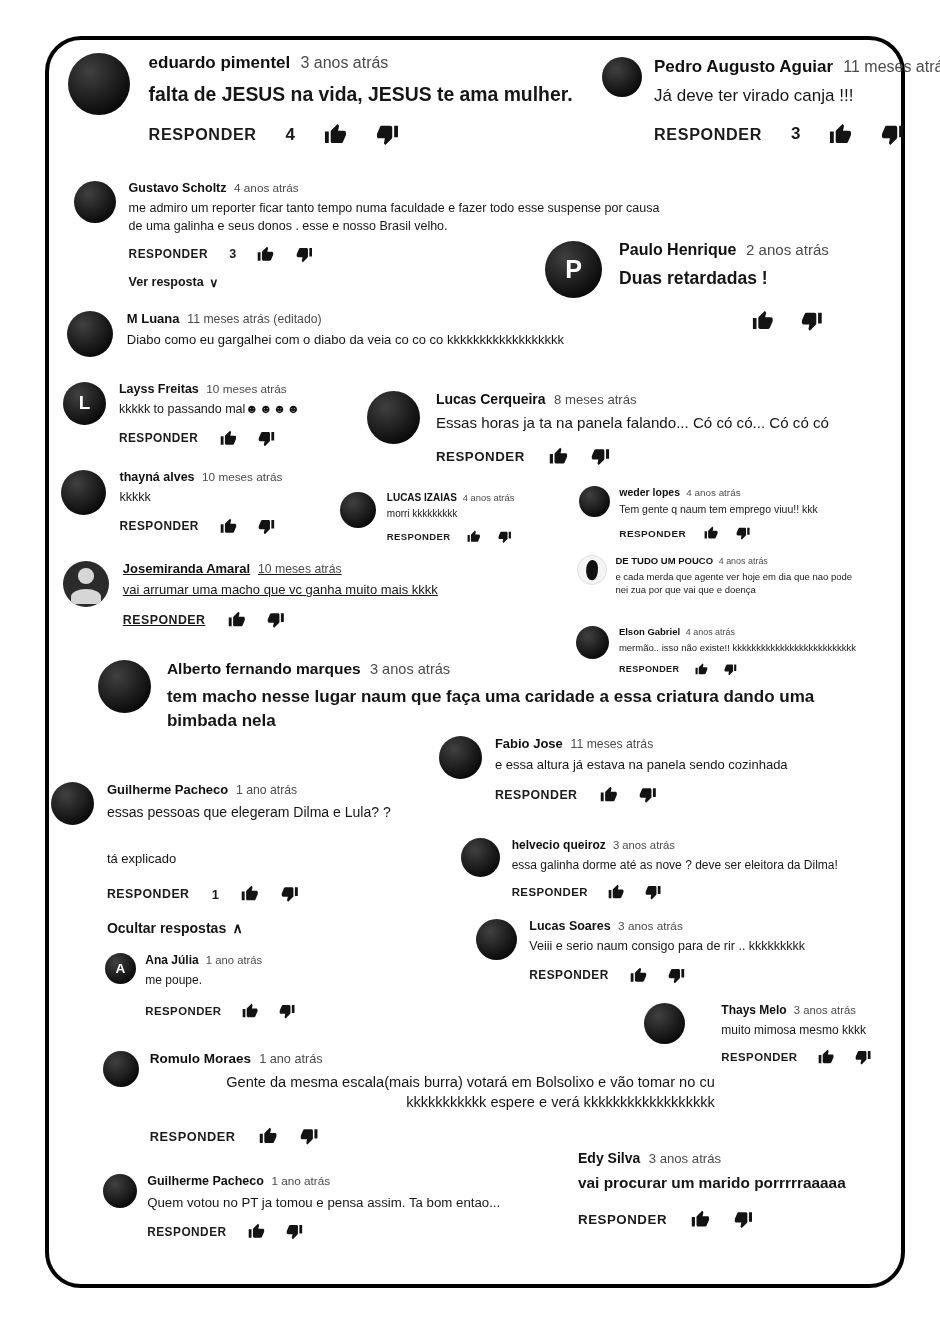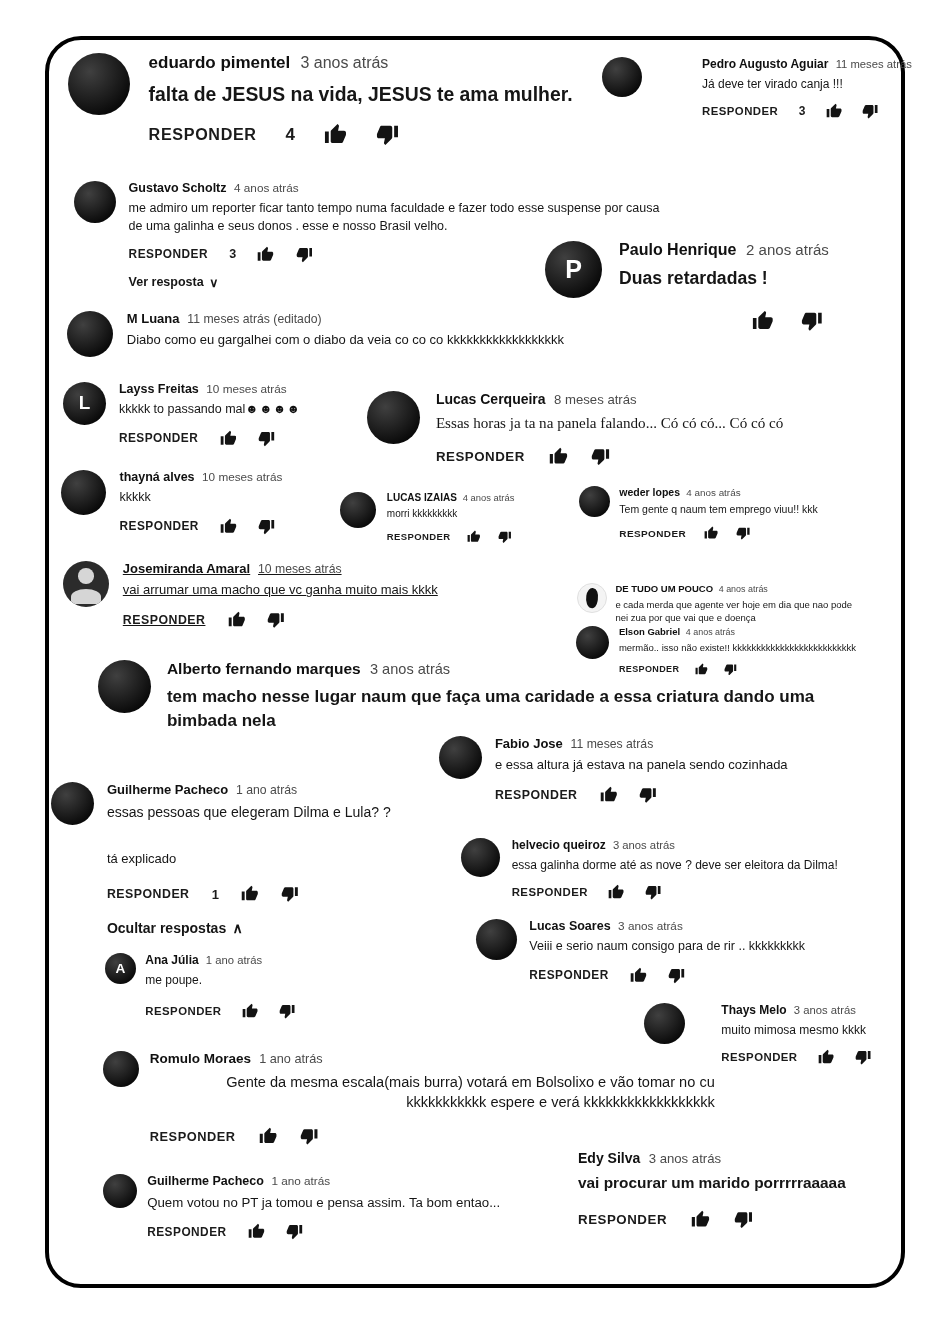--- a/index.html
+++ b/index.html
@@ -33,31 +33,31 @@
   .actions{display:flex;align-items:center;gap:1.7em;margin-top:.9em;}
   .reply{font-weight:bold;letter-spacing:.04em;font-size:.95em;color:#1b1b1b;}
   .count{font-weight:bold;color:#1b1b1b;}
   .thumb{display:inline-flex;align-items:center;}
   .thumb svg{width:1.35em;height:1.35em;fill:#131313;}
   .link-row{display:flex;align-items:center;gap:.45em;margin-top:.95em;font-weight:bold;color:#151515;}
   .emoji{color:#111;letter-spacing:.05em;}
 
   
   .c1{left:68px;top:53px;font-size:17px;--av:62px;}   .c1 .text{font-size:1.14em;}
-  .c2{left:602px;top:57px;font-size:12px;gap:48px;--av:40px;}  .c2 .body{max-width:260px;}
+  .c2{left:602px;top:57px;font-size:17px;--av:40px;}  .c2 .body{max-width:260px;}
   .c3{left:74px;top:181px;font-size:12.5px;--av:42px;}.c3 .text{max-width:540px;}
   .c4{left:545px;top:241px;font-size:16px;--av:57px;} .c4 .actions{margin-left:8.3em;margin-top:1.2em;}
   .c5{left:67px;top:311px;font-size:13px;--av:46px;}
   .c6{left:63px;top:382px;font-size:12.5px;--av:43px;}
-  .c7{left:367px;top:391px;font-size:14px;--av:53px;} .c7 .text{font-size:1.08em;font-family:Liberation Serif, serif;}
+  .c7{left:367px;top:391px;font-size:14px;--av:53px;} .c7 .text{font-size:1.08em;}
   .c8{left:61px;top:470px;font-size:12.5px;--av:45px;}
   .c9{left:340px;top:492px;font-size:10px;--av:36px;}
   .c10{left:579px;top:486px;font-size:10.5px;--av:31px;}
   .c11{left:63px;top:561px;font-size:13px;text-decoration:underline;--av:46px;}
-  .c12{left:577px;top:555px;font-size:9.5px;margin-top:28px;--av:28px;} .c12 .text{max-width:238px;}
+  .c12{left:577px;top:555px;font-size:9.5px;--av:28px;} .c12 .text{max-width:238px;}
   .c13{left:576px;top:626px;font-size:9.5px;--av:33px;} .c13 .text{max-width:300px;}
   .c14{left:98px;top:660px;font-size:15.5px;--av:53px;} .c14 .text{max-width:668px;}
   .c15{left:439px;top:736px;font-size:13px;--av:43px;}
   .c16{left:51px;top:782px;font-size:13px;--av:43px;}  .c16 .text{font-size:1.08em;}
       .c16 .text2{margin-top:2.1em;line-height:1.35;}  .c16 .actions{margin-top:1.4em;}
       .c16 .link-row{margin-top:1.25em;font-size:1.08em;}
   .c17{left:461px;top:838px;font-size:12px;--av:39px;}
   .c18{left:476px;top:919px;font-size:12.5px;--av:41px;}
   .c19{left:105px;top:953px;font-size:12px;--av:31px;} .c19 .actions{margin-top:1.2em;}
   .c20{left:644px;top:1003px;font-size:12px;gap:24px;--av:41px;}

